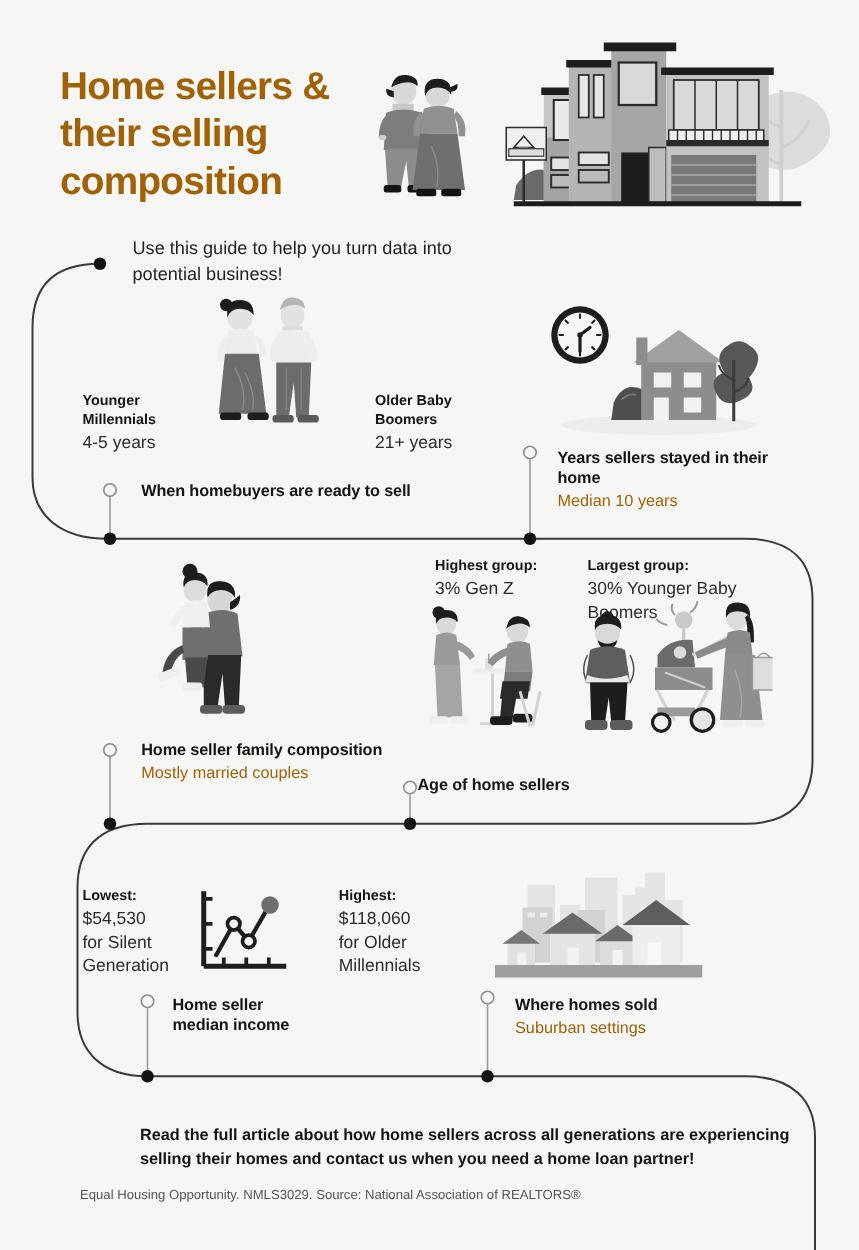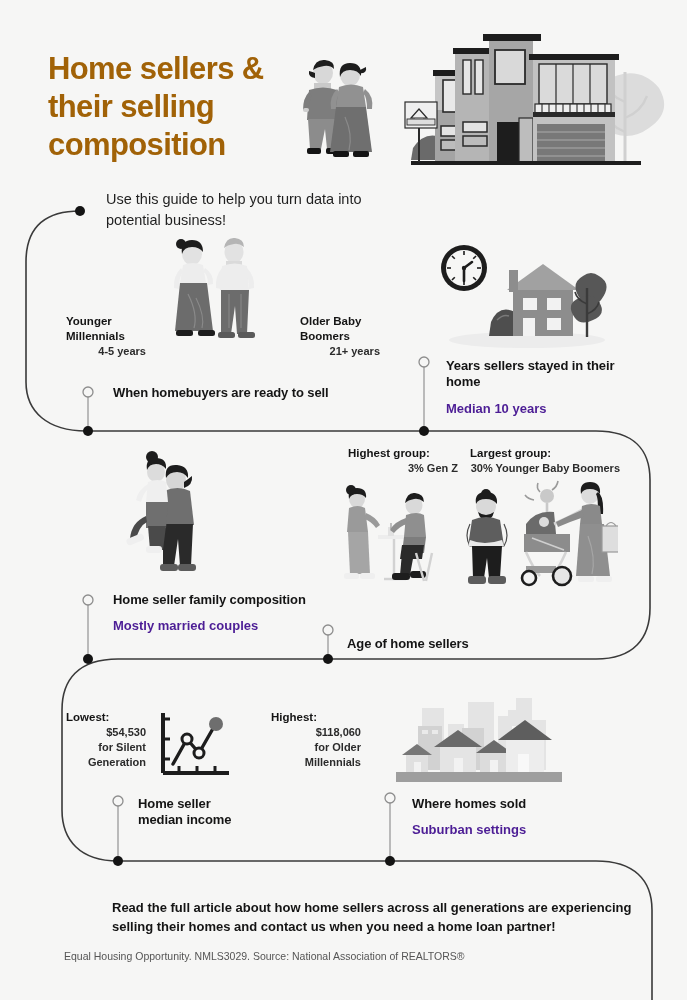--- a/index.html
+++ b/index.html
@@ -53,38 +53,37 @@
   
   .node-title {
     font-size: 13px;
     font-weight: 700;
     line-height: 1.25;
     color: #141414;
     letter-spacing: -0.1px;
   }
   .node-sub {
     font-size: 13px;
-    font-weight: 700;
+    font-weight: 400;
     line-height: 1.3;
-    color: #4c1d95;
-    margin-top: 10px;
+    color: #a16207;
+    margin-top: 2px;
   }
 
   .stat-head {
     font-size: 11.5px;
     font-weight: 700;
     line-height: 1.3;
     color: #141414;
   }
   .stat-body {
-    font-size: 11px;
-    font-weight: 700;
+    font-size: 14px;
+    font-weight: 400;
     line-height: 1.35;
     color: #2b2b2b;
-    text-align: right;
   }
 
   
   #footer-cta {
     left: 64px; top: 899px;
     width: 540px;
     font-size: 13px;
     font-weight: 700;
     line-height: 1.45;
     color: #141414;
@@ -464,21 +463,21 @@
       <path d="M62 46 l24 0 l6 52 l-34 0z" fill="#8f8f8f"></path>
       <path d="M70 58 q8 22 4 38" fill="none" stroke="#a6a6a6" stroke-width="1.2"></path>
       <rect x="60" y="98" width="16" height="6" rx="2.5" fill="#efefef"></rect>
       <rect x="78" y="98" width="16" height="6" rx="2.5" fill="#efefef"></rect>
 
       <rect x="84" y="48" width="18" height="26" fill="#dedede" stroke="#9a9a9a" stroke-width="1.2"></rect>
       <path d="M88 48 q5 -7 10 0" fill="none" stroke="#9a9a9a" stroke-width="1.2"></path>
     </svg>
   </div>
 
-  <div class="abs" style="left:347px; top:620px; width:220px;margin-top:16px;">
+  <div class="abs" style="left:334px; top:620px; width:220px;">
     <div class="node-title">Age of home sellers</div>
   </div>
 
   <div class="abs" style="left:66px; top:710px; width:80px;">
     <div class="stat-head">Lowest:</div>
     <div class="stat-body">$54,530</div>
     <div class="stat-body">for Silent</div>
     <div class="stat-body">Generation</div>
   </div>
 

